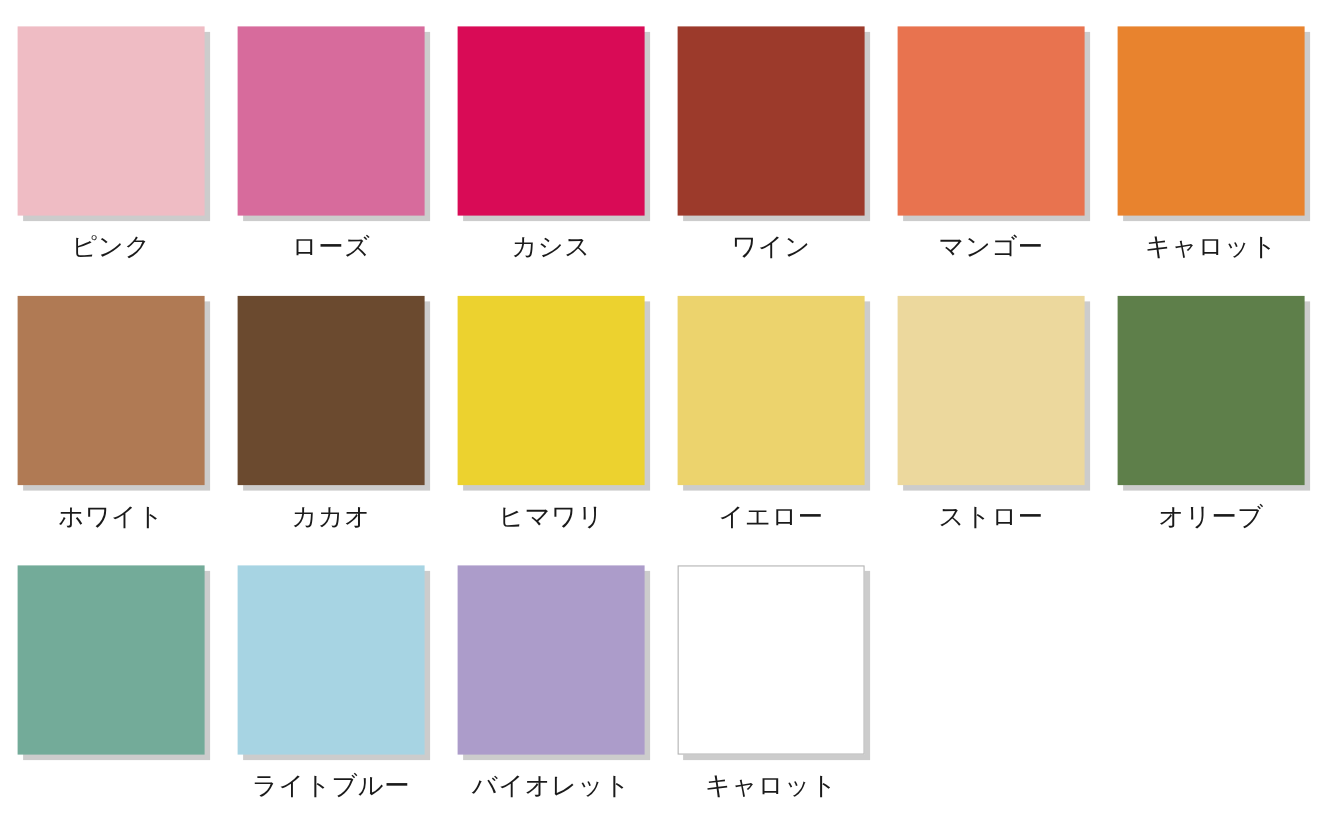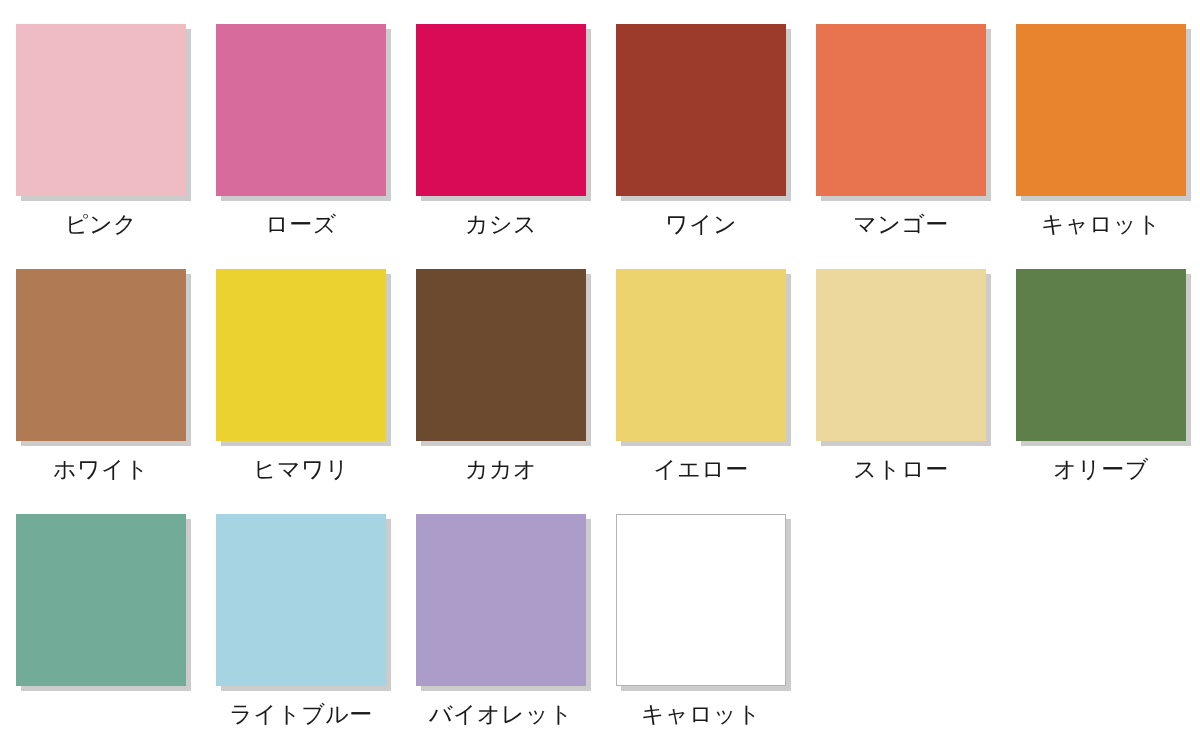--- a/index.html
+++ b/index.html
@@ -83,26 +83,26 @@
     </div>
     <div class="swatch-cell">
       <div class="swatch-chip" style="background-color: rgb(232, 131, 46);"></div>
       <div class="swatch-label">キャロット</div>
     </div>
     <div class="swatch-cell">
       <div class="swatch-chip" style="background-color: rgb(176, 122, 84);"></div>
       <div class="swatch-label">ホワイト</div>
     </div>
     <div class="swatch-cell">
+      <div class="swatch-chip" style="background-color: rgb(107, 74, 47);"></div>
+      <div class="swatch-label">カカオ</div>
+    </div>
+    <div class="swatch-cell">
       <div class="swatch-chip" style="background-color: rgb(236, 210, 47);"></div>
       <div class="swatch-label">ヒマワリ</div>
-    </div>
-    <div class="swatch-cell">
-      <div class="swatch-chip" style="background-color: rgb(107, 74, 47);"></div>
-      <div class="swatch-label">カカオ</div>
     </div>
     <div class="swatch-cell">
       <div class="swatch-chip" style="background-color: rgb(236, 211, 109);"></div>
       <div class="swatch-label">イエロー</div>
     </div>
     <div class="swatch-cell">
       <div class="swatch-chip" style="background-color: rgb(236, 216, 157);"></div>
       <div class="swatch-label">ストロー</div>
     </div>
     <div class="swatch-cell">

